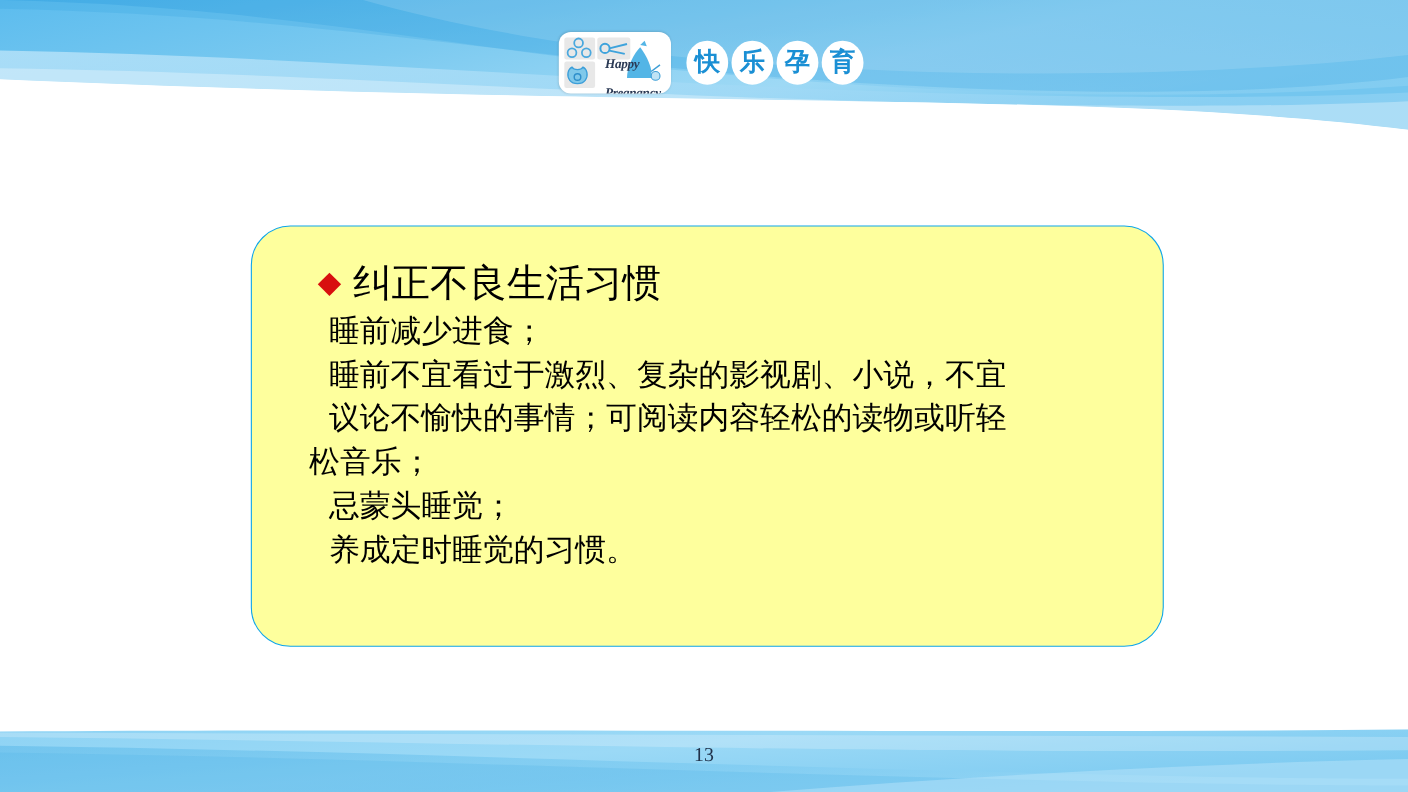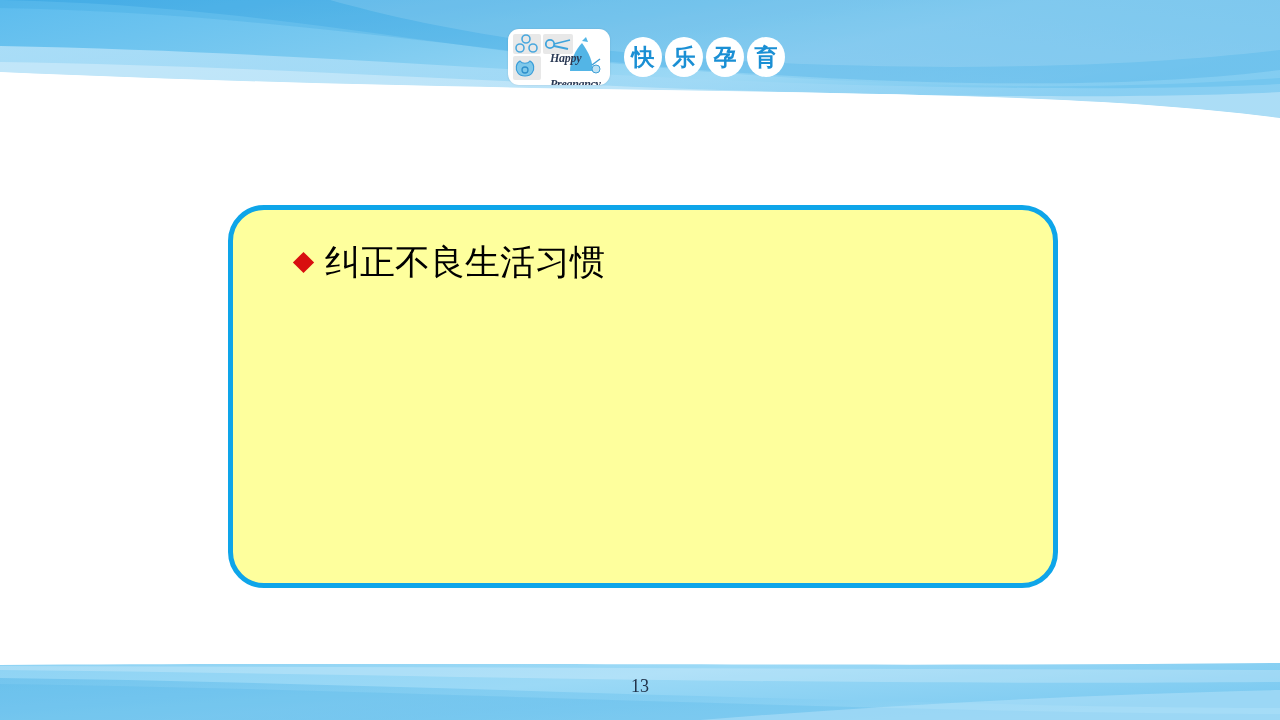--- a/index.html
+++ b/index.html
@@ -85,21 +85,21 @@
   }
 
   
   .content-card {
     position: absolute;
     left: 228px;
     top: 205px;
     width: 830px;
     height: 383px;
     background: #feff9d;
-    border: 5px solid #0ea5e9;
+    border: 1px solid #0ea5e9;
     border-radius: 36px;
     box-sizing: border-box;
     padding: 34px 30px 0 30px;
   }
 
   .heading-row {
     display: flex;
     align-items: center;
     gap: 14px;
     margin-left: 33px;
@@ -238,20 +238,28 @@
     </div>
   </div>
 
   <div class="content-card">
 
     <div class="heading-row">
       <span class="bullet-diamond"></span>
       <span class="heading-text">纠正不良生活习惯</span>
     </div>
 
+    <div class="body-lines">
+      <div class="body-line ind-2">睡前减少进食；</div>
+      <div class="body-line ind-2">睡前不宜看过于激烈、复杂的影视剧、小说，不宜</div>
+      <div class="body-line ind-2">议论不愉快的事情；可阅读内容轻松的读物或听轻</div>
+      <div class="body-line ind-1">松音乐；</div>
+      <div class="body-line ind-2">忌蒙头睡觉；</div>
+      <div class="body-line ind-2">养成定时睡觉的习惯。</div>
+    </div>
   </div>
 
   <div class="footer-band">
     <svg width="1280" height="60" viewBox="0 0 1280 60" xmlns="http://www.w3.org/2000/svg">
       <defs>
         <linearGradient id="fgBase" x1="0" y1="0" x2="1" y2="0.5">
           <stop offset="0%" stop-color="#8ed3f4"></stop>
           <stop offset="50%" stop-color="#9bd9f6"></stop>
           <stop offset="100%" stop-color="#7ecbf1"></stop>
         </linearGradient>

